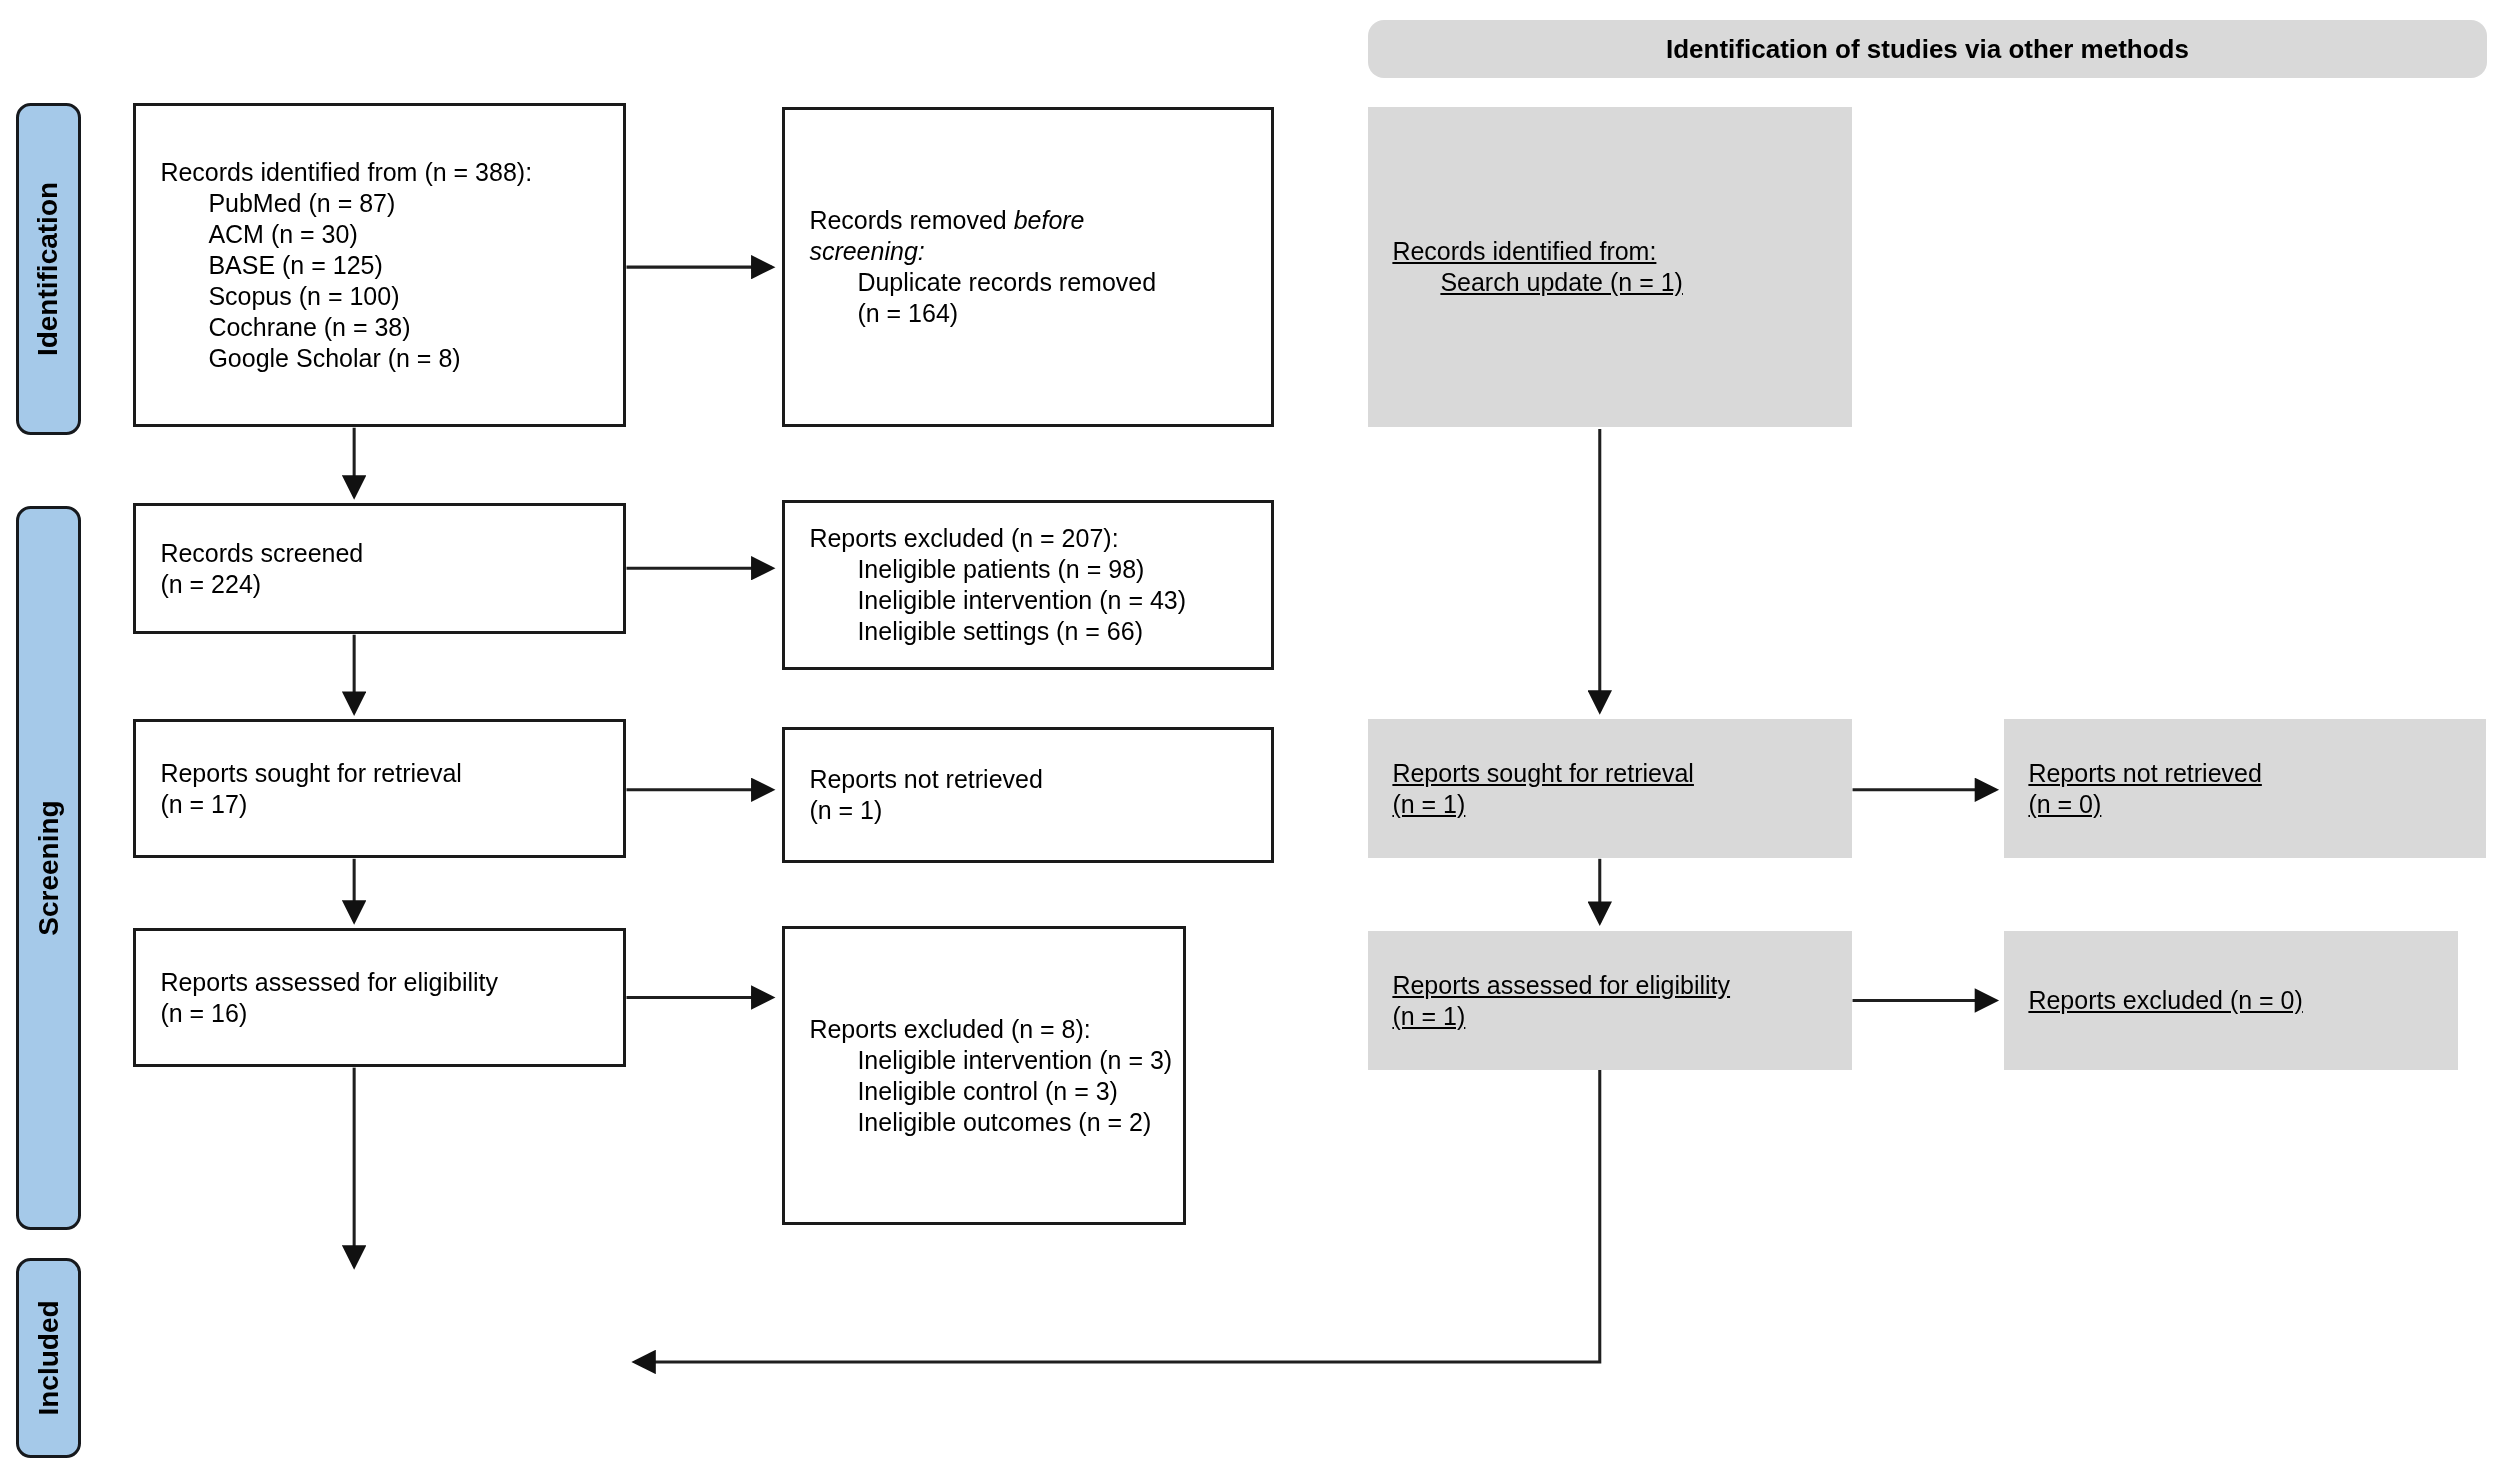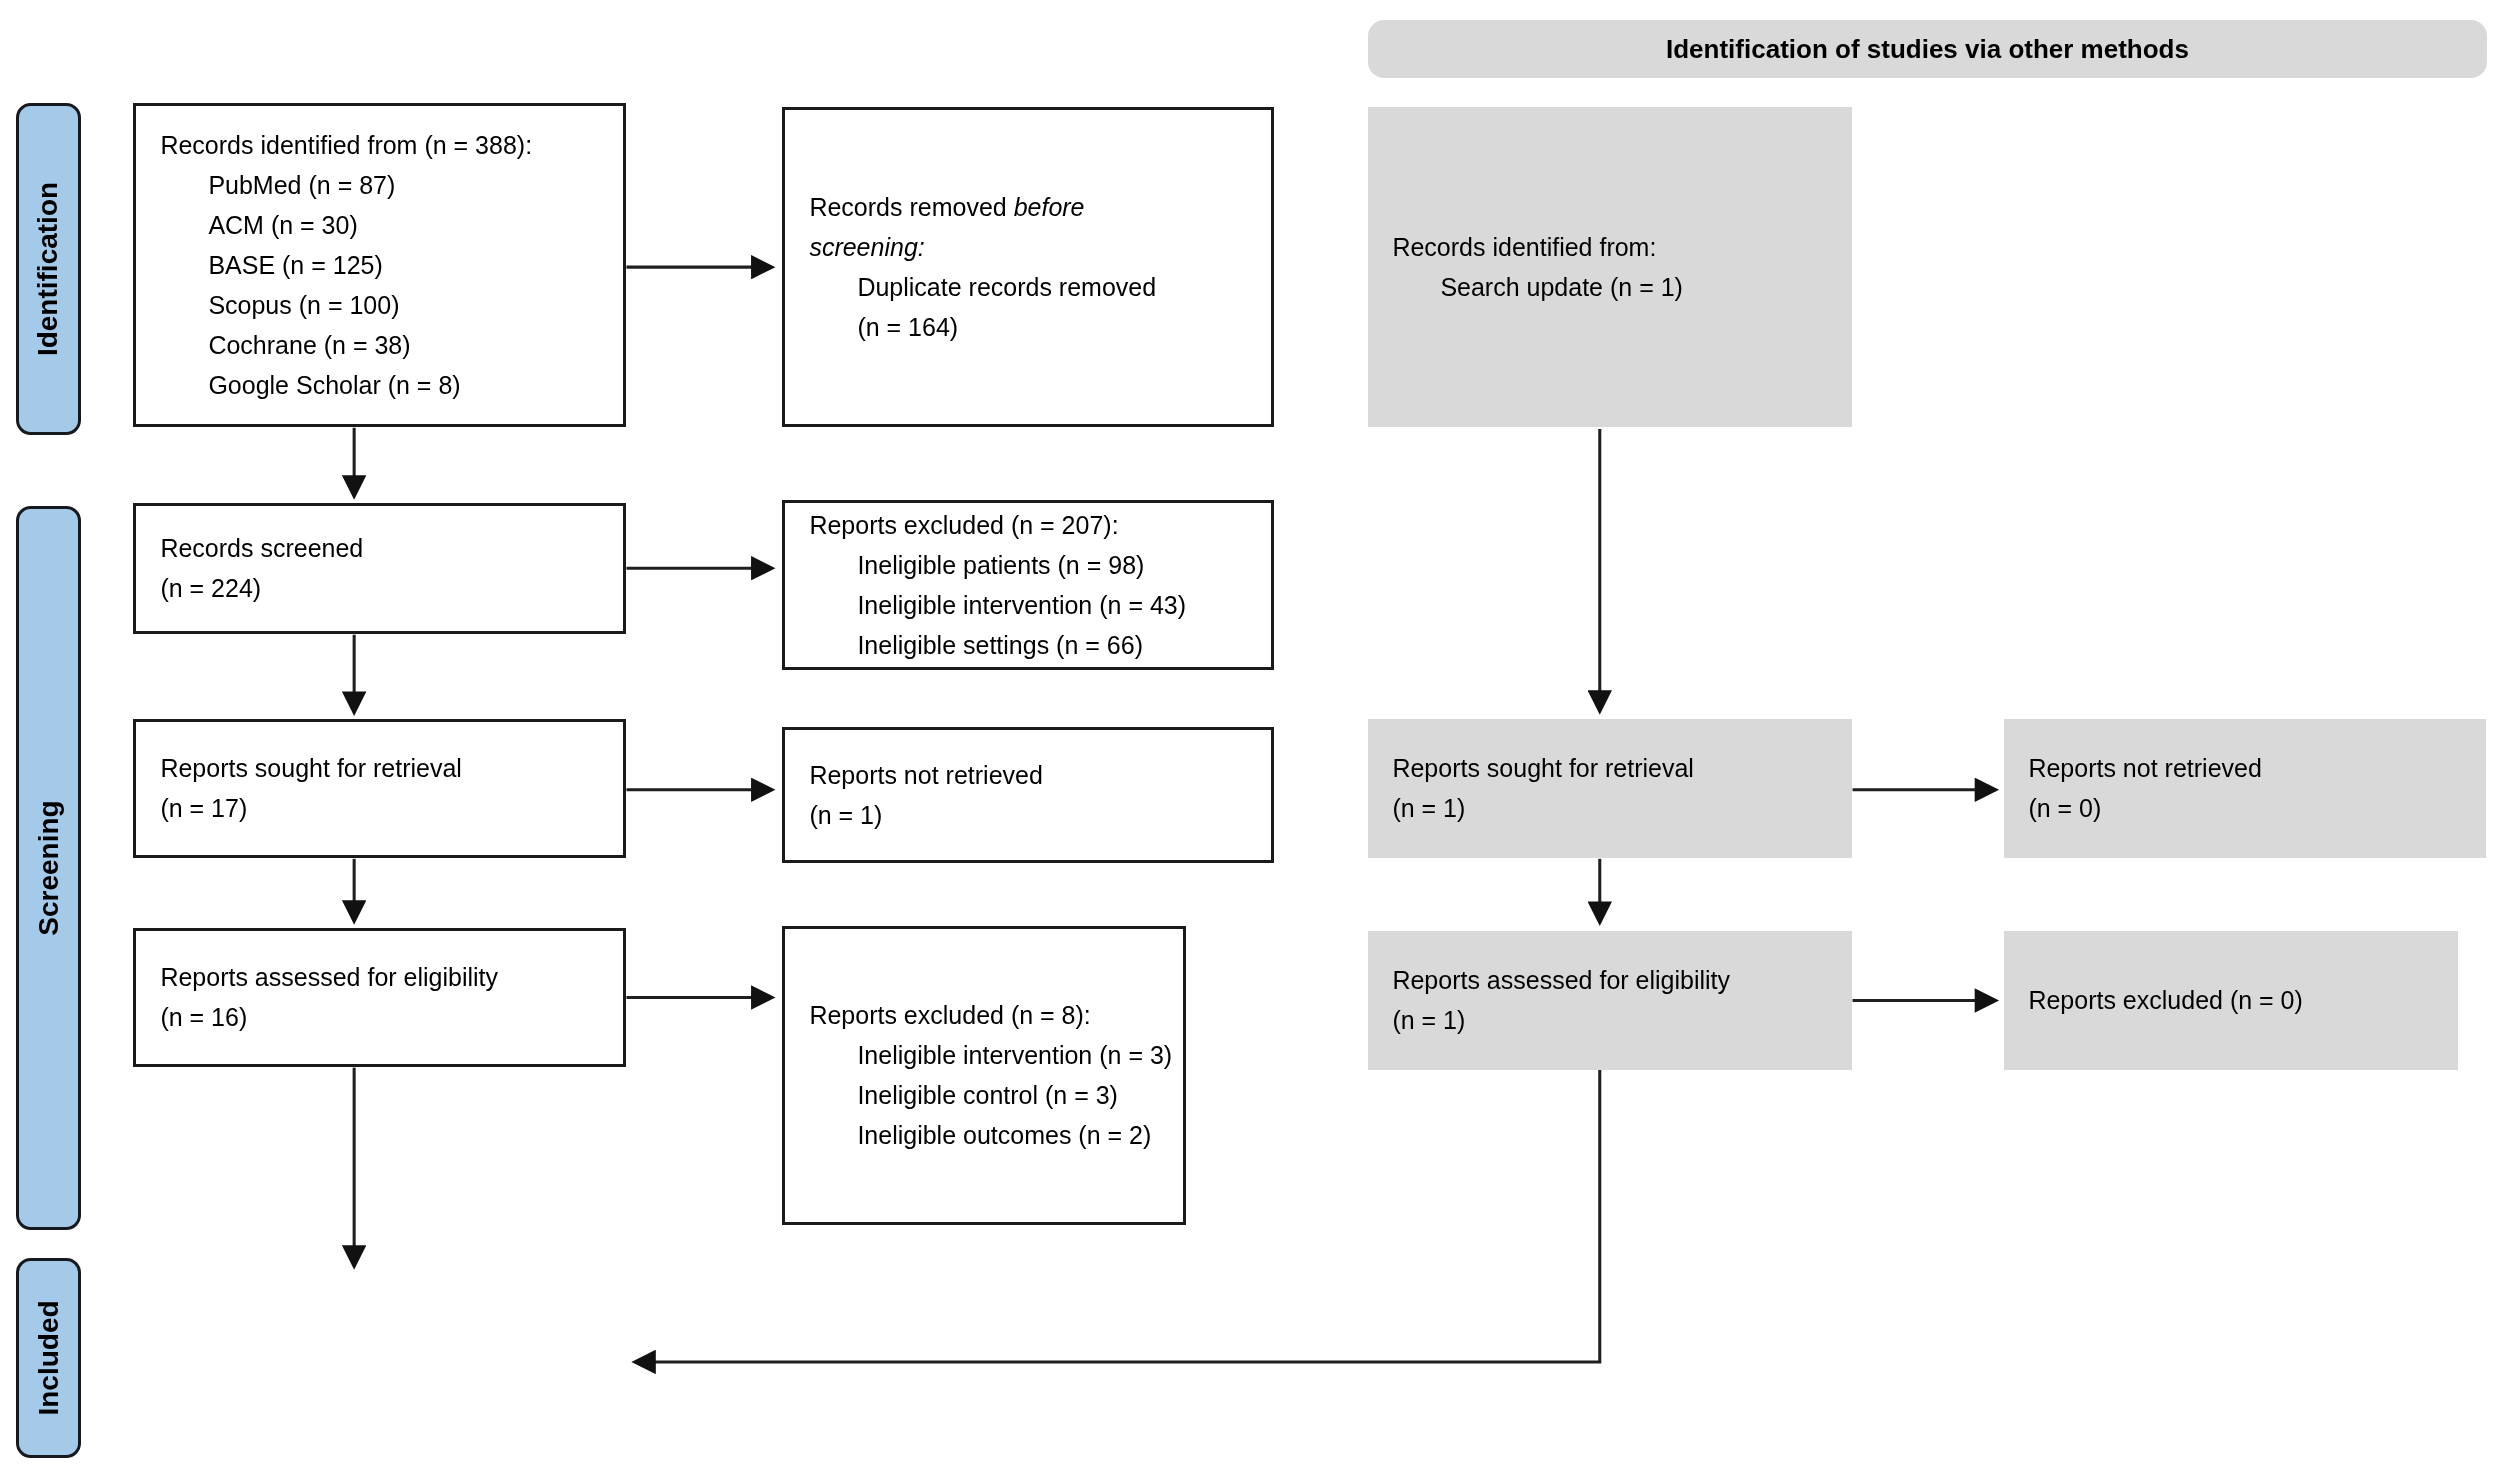--- a/index.html
+++ b/index.html
@@ -40,24 +40,23 @@
     font-weight:700;font-size:28px;
   }
 
   .box{
     position:absolute;
     box-sizing:border-box;
     display:flex;flex-direction:column;justify-content:center;align-items:flex-start;
     padding:14.7px 17px 14.7px 24.4px;
     font-size:25px;line-height:31px;
     text-align:center;
-    gap:9px;
   }
   .box.white{background:#ffffff;border:3.1px solid #1a1a1a;}
-  .box.grayb{background:#D9D9D9;}
+  .box.grayb{background:#D9D9D9;text-decoration:underline;}
   .ln{white-space:nowrap;}
   .ind{padding-left:48px;}
   .it{font-style:italic;}
 </style>
 </head>
 <body>
 
 <div id="canvas">
 
   <svg class="arrows" width="2512" height="1474" viewBox="0 0 4114 2413" aria-hidden="true">

